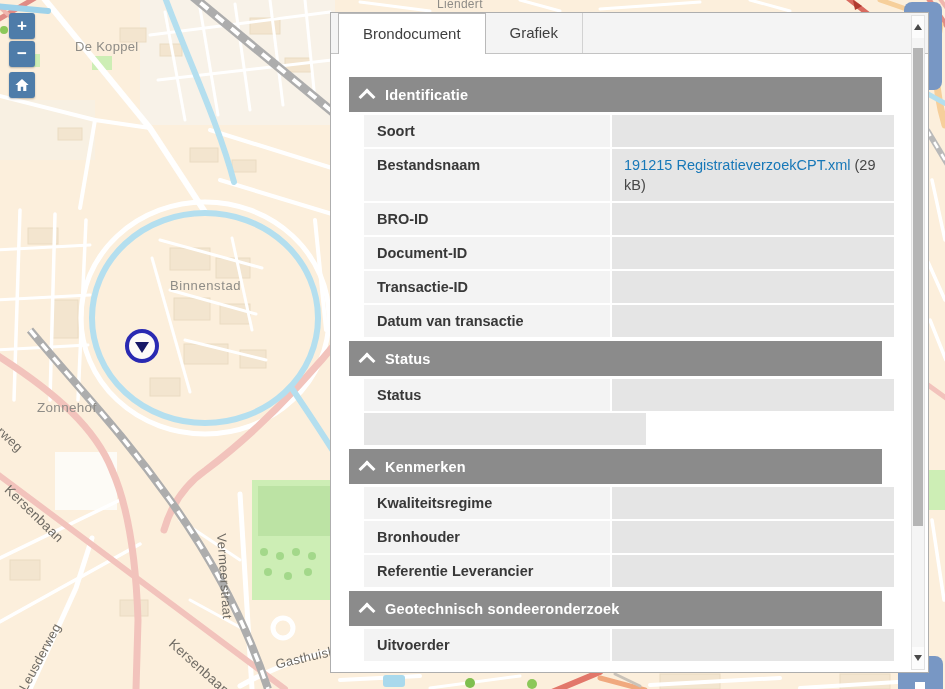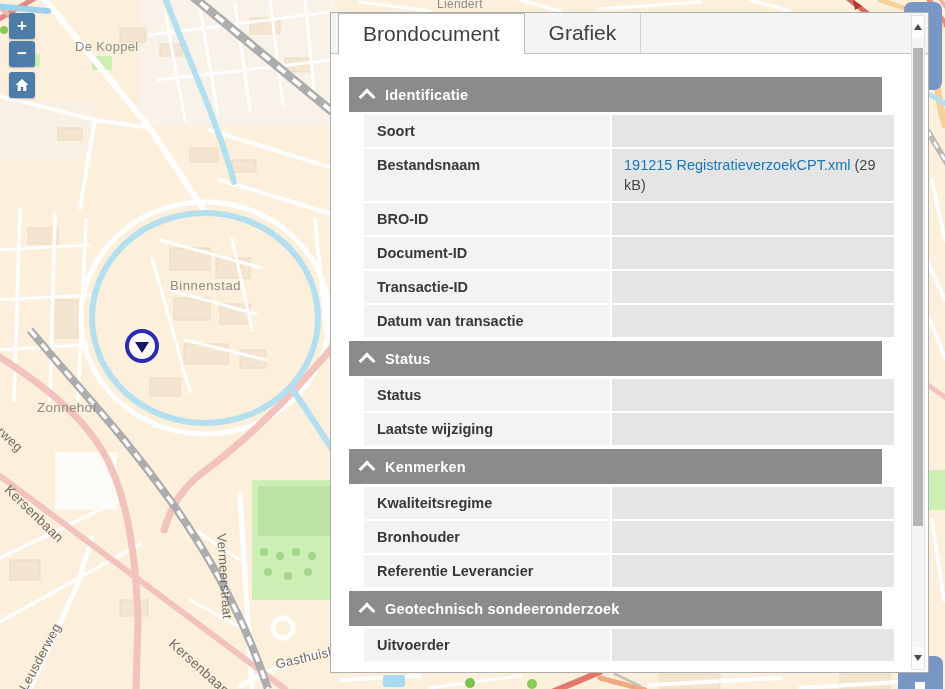--- a/index.html
+++ b/index.html
@@ -55,21 +55,21 @@
   
   #panel{
     position:absolute;left:330px;top:12px;width:599px;height:661px;
     background:#fff;border:1px solid #aeaeae;box-sizing:border-box;z-index:3;
   }
   #tabbar{
     height:40px;background:#f4f4f4;border-bottom:1px solid #c3c3c3;
     display:flex;padding-left:7px;position:relative;
   }
   .tab{
-    line-height:40px;padding:0 24px;font-size:21px;color:#3f3f3f;cursor:pointer;
+    line-height:40px;padding:0 24px;font-size:15px;color:#3f3f3f;cursor:pointer;
     box-sizing:border-box;
   }
   .tab.active{
     background:#fff;border:1px solid #b9b9b9;border-bottom:none;
     position:relative;top:0;margin-bottom:-1px;
   }
   .tab.inactive{border-right:1px solid #d2d2d2;}
   #panel-content{
     position:absolute;left:18px;top:41px;width:545px;bottom:0;overflow:hidden;
     padding-top:23px;box-sizing:border-box;
@@ -311,21 +311,20 @@
       </div>
       <div class="sec-header">
         <span class="chev"></span>
         <span class="sec-title">Status</span>
       </div>
       <div class="row">
         <div class="cell label">Status</div>
         <div class="cell value"></div>
       </div>
       <div class="row">
-        <div class="cell label">Laatste wijziging</div>
         <div class="cell value"></div>
       </div>
       <div class="sec-header">
         <span class="chev"></span>
         <span class="sec-title">Kenmerken</span>
       </div>
       <div class="row">
         <div class="cell label">Kwaliteitsregime</div>
         <div class="cell value"></div>
       </div>

